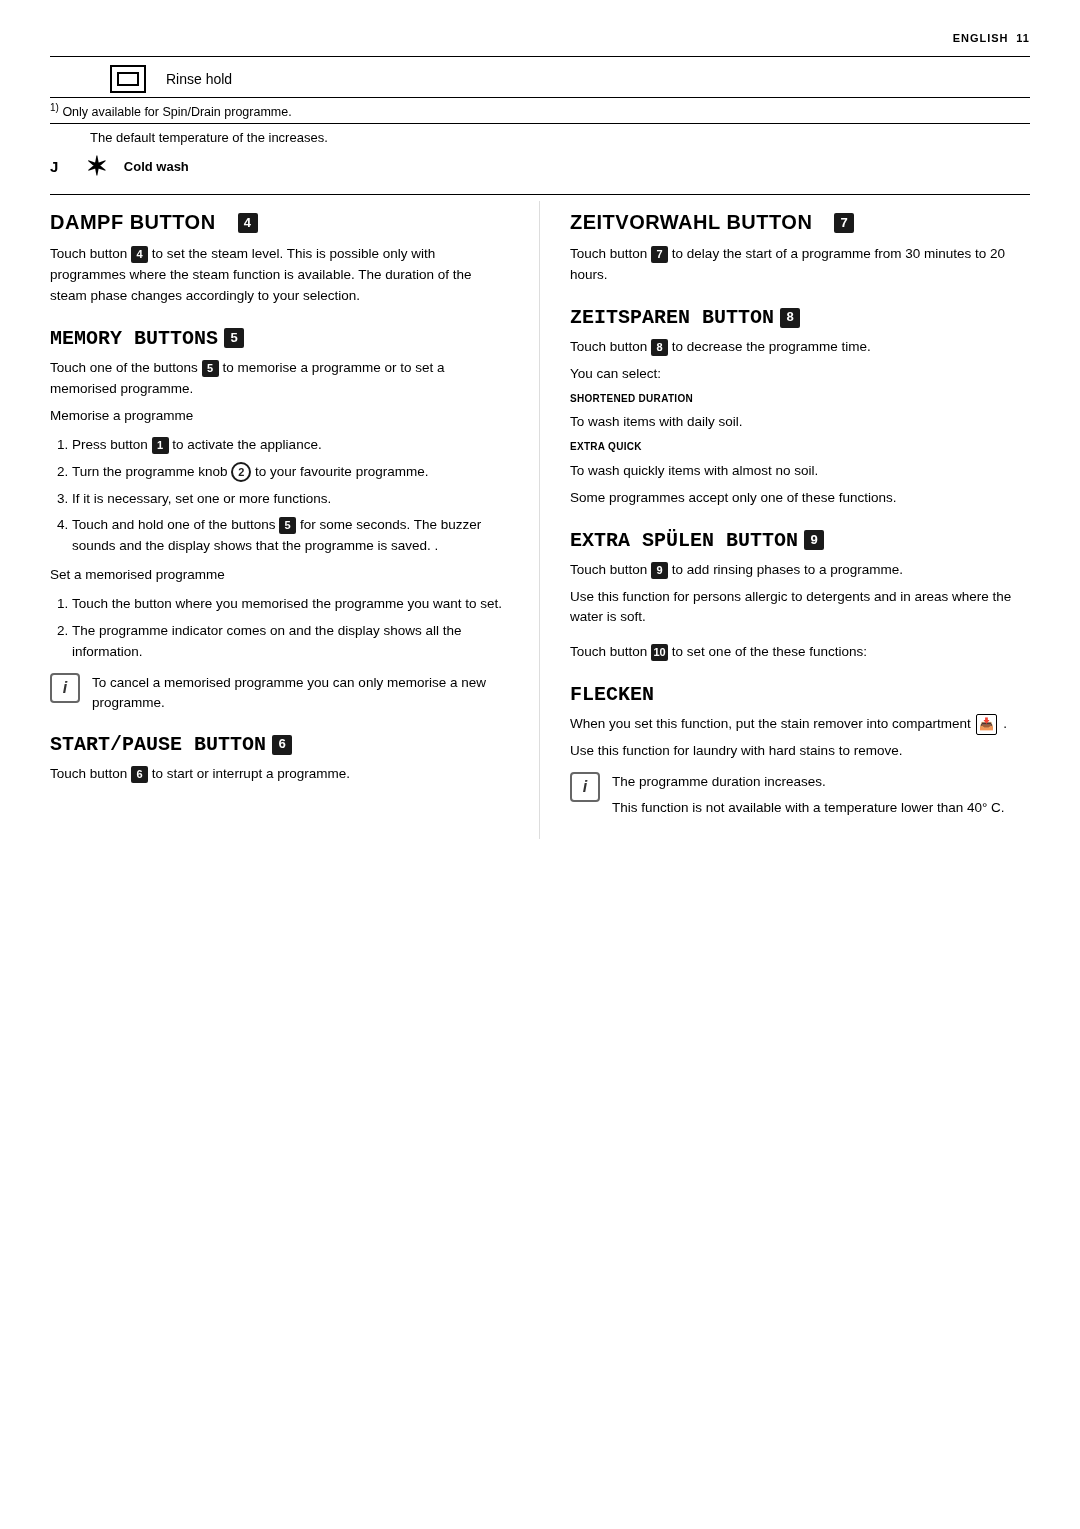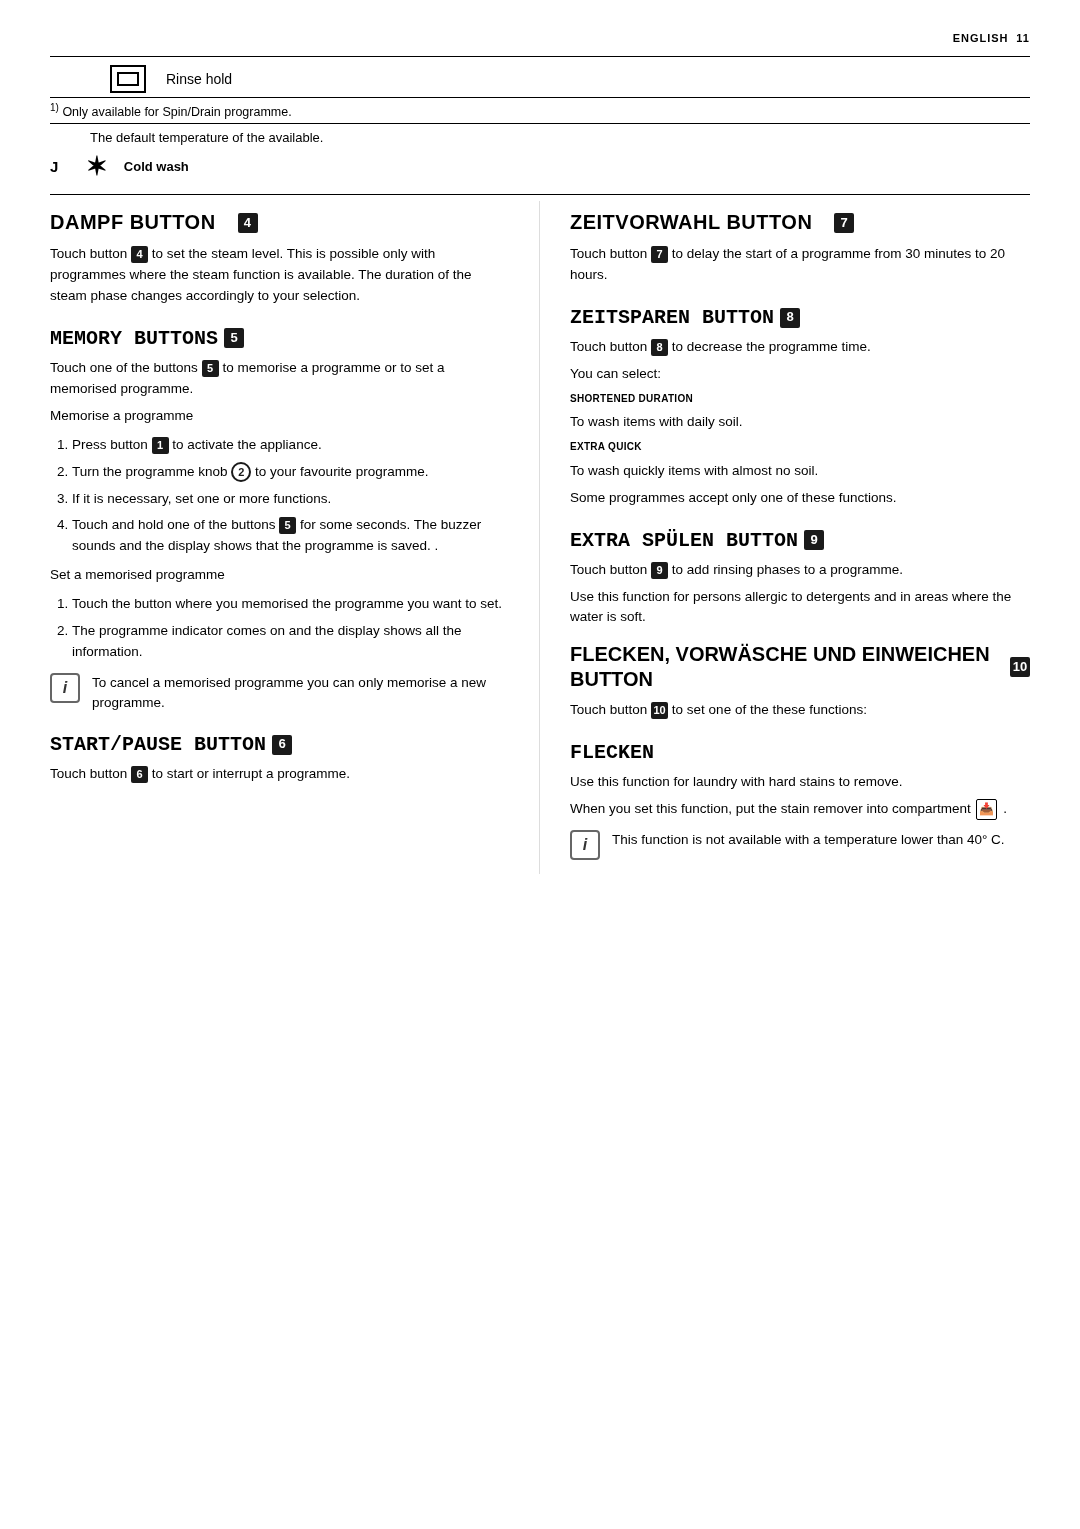--- a/index.html
+++ b/index.html
@@ -244,21 +244,21 @@
     </div>
     <span>Rinse hold</span>
   </div>
 
   <div class="footnote">
     <span class="superscript">1)</span>
     <span>Only available for Spin/Drain programme.</span>
   </div>
 
   <div class="j-section">
-    <div class="j-default">The default temperature of the available.</div>
+    <div class="j-default">The default temperature of the increases.</div>
     <div class="j-row">
       <span class="j-label">J</span>
       <span class="star-icon">✶</span>
       <span class="j-desc">Cold wash</span>
     </div>
   </div>
 
   <div class="divider"></div>
 
   <div class="two-col">
@@ -378,47 +378,44 @@
           <p>
             <span>Touch button</span>
             <span class="inline-badge">9</span>
             <span> to add rinsing phases to a programme.</span>
           </p>
           <p>Use this function for persons allergic to detergents and in areas where the water is soft.</p>
         </div>
       </div>
 
       <div>
-        <div class="big-section-title">
-          <span>FLECKEN, VORWÄSCHE UND EINWEICHEN BUTTON</span>
-          <span class="num-badge">10</span>
-        </div>
         <div class="section-body">
           <p>
             <span>Touch button</span>
             <span class="inline-badge">10</span>
             <span> to set one of the these functions:</span>
           </p>
         </div>
       </div>
 
       <div class="flecken-section">
         <div class="sub-section-title">
           <span>FLECKEN</span>
         </div>
         <div class="section-body">
-          <p>Use this function for laundry with hard stains to remove.</p>
           <p>
             <span>When you set this function, put the stain remover into compartment</span>
             <span style="display:inline-block; border:1.5px solid #000; border-radius:2px; padding:0 2px; font-size:12px; vertical-align:middle; margin:0 2px;">📥</span>
             <span> .</span>
           </p>
+          <p>Use this function for laundry with hard stains to remove.</p>
           <div class="info-box">
             <div class="info-icon">i</div>
             <div>
+              <p>The programme duration increases.</p>
               <p>This function is not available with a temperature lower than 40° C.</p>
             </div>
           </div>
         </div>
       </div>
 
     </div>
   </div>
 
 </div>

